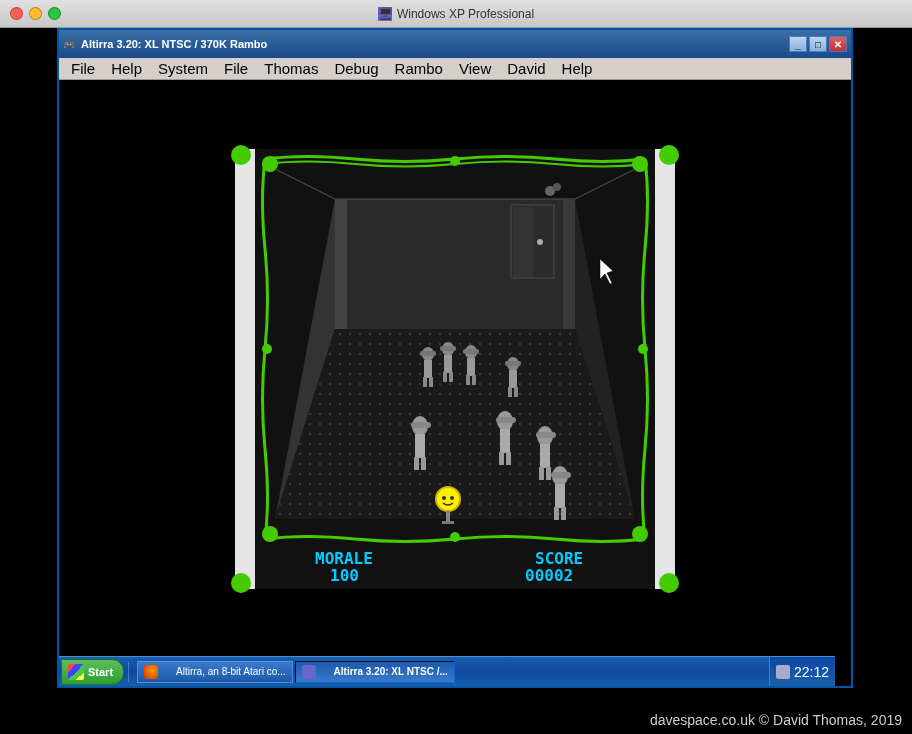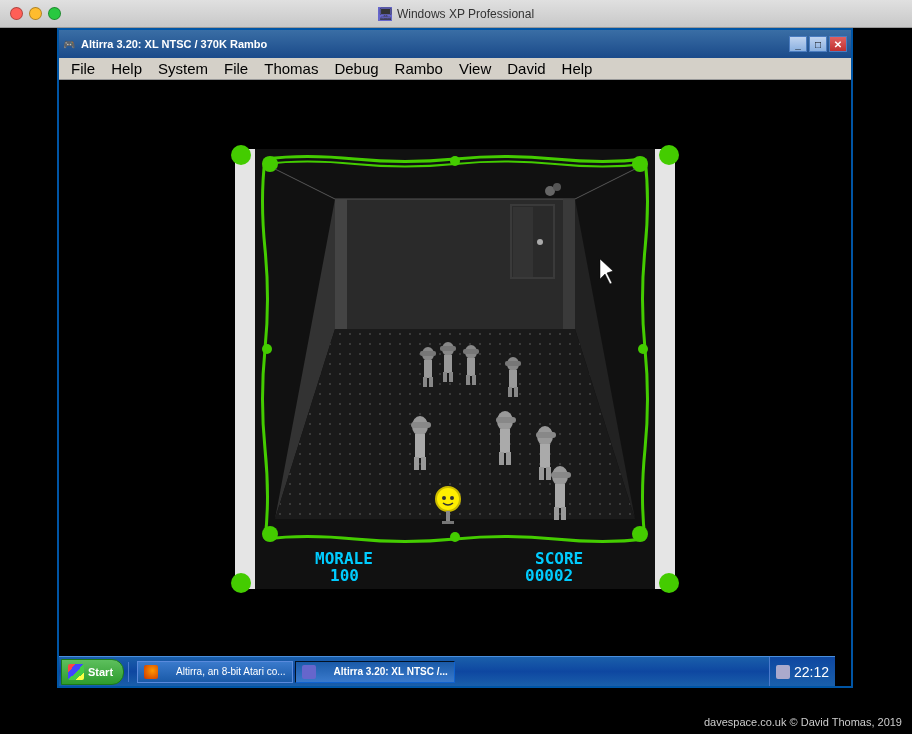--- a/index.html
+++ b/index.html
@@ -266,21 +266,21 @@
       color: white;
       font-size: 14px;
     }
 
     
     .watermark {
       position: absolute;
       bottom: 6px;
       right: 10px;
       color: #ccc;
-      font-size: 11px;
+      font-size: 14px;
     }
 
     
     .game-svg {
       position: absolute;
       top: 0;
       left: 0;
       width: 100%;
       height: 100%;
     }

